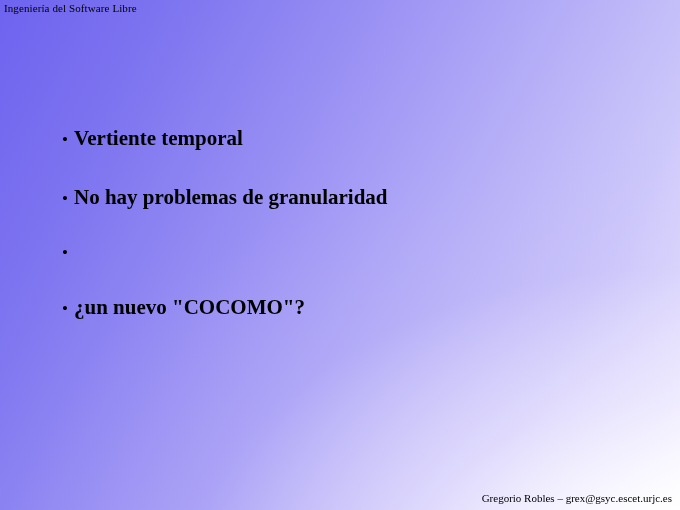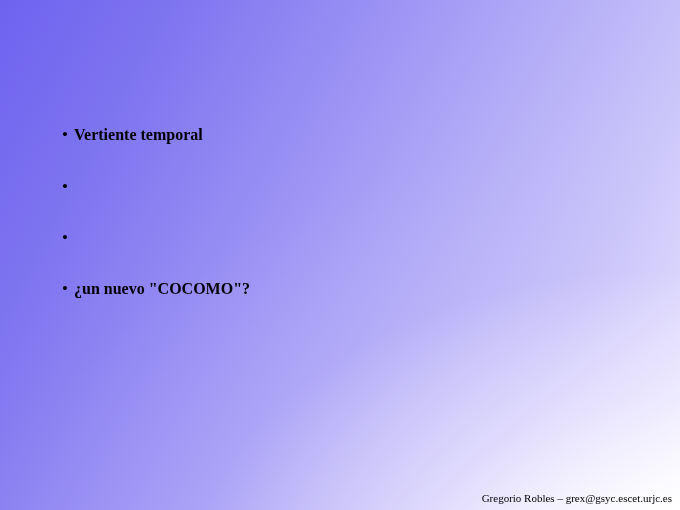--- a/index.html
+++ b/index.html
@@ -54,50 +54,52 @@
     margin-bottom: 34px;
   }
   .bullet-marker {
     font-size: 17px;
     line-height: 1;
     color: #000000;
     width: 12px;
     flex: 0 0 12px;
   }
   .bullet-text {
-    font-size: 16px;
+    font-size: 21px;
     font-weight: bold;
     color: #000000;
     white-space: nowrap;
   }
   .footer-text {
     position: absolute;
     right: 8px;
     bottom: 6px;
     font-size: 11px;
     color: #000000;
     white-space: nowrap;
   }
 </style>
 </head>
 <body>
 
 <div id="slide">
 
+  <div class="header-text">Ingeniería del Software Libre</div>
 
 
   <div class="bullets">
 
     <div class="bullet-row">
       <span class="bullet-marker">•</span>
       <span class="bullet-text">Vertiente temporal</span>
     </div>
 
     <div class="bullet-row">
       <span class="bullet-marker">•</span>
+      <span class="bullet-text">No hay problemas de granularidad</span>
     </div>
 
     <div class="bullet-row">
       <span class="bullet-marker">•</span>
     </div>
 
     <div class="bullet-row">
       <span class="bullet-marker">•</span>
       <span class="bullet-text">¿un nuevo "COCOMO"?</span>
     </div>

